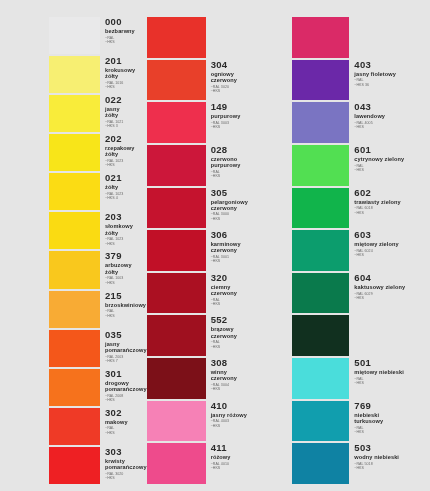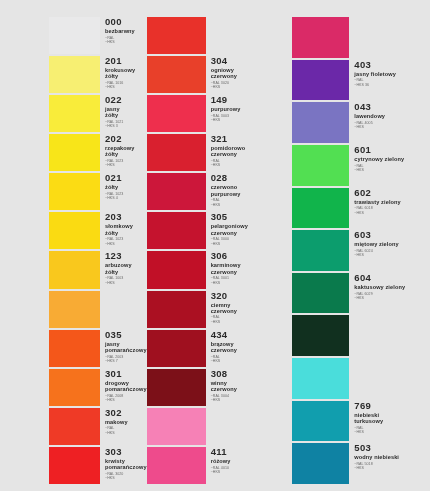--- a/index.html
+++ b/index.html
@@ -167,32 +167,40 @@
             <span>~RAL 1023</span>
             <span>~HKS</span>
           </div>
         </div>
       </div>
       <div class="row">
         <div class="swatch-wrap">
           <div class="swatch" style="background: rgb(249, 200, 29);"></div>
         </div>
         <div class="labels">
-          <div class="code">123</div>
+          <div class="code">379</div>
           <div class="pname">arbuzowy
 żółty</div>
           <div class="ref">
             <span>~RAL 1003</span>
             <span>~HKS</span>
           </div>
         </div>
       </div>
       <div class="row">
         <div class="swatch-wrap">
           <div class="swatch" style="background: rgb(248, 171, 52);"></div>
+        </div>
+        <div class="labels">
+          <div class="code">215</div>
+          <div class="pname">brzoskwiniowy</div>
+          <div class="ref">
+            <span>~RAL</span>
+            <span>~HKS</span>
+          </div>
         </div>
       </div>
       <div class="row">
         <div class="swatch-wrap">
           <div class="swatch" style="background: rgb(244, 87, 26);"></div>
         </div>
         <div class="labels">
           <div class="code">035</div>
           <div class="pname">jasny
 pomarańczowy</div>
@@ -272,34 +280,20 @@
           <div class="code">149</div>
           <div class="pname">purpurowy</div>
           <div class="ref">
             <span>~RAL 3003</span>
             <span>~HKS</span>
           </div>
         </div>
       </div>
       <div class="row">
         <div class="swatch-wrap">
-          <div class="swatch" style="background: rgb(217, 32, 47);"></div>
-        </div>
-        <div class="labels">
-          <div class="code">321</div>
-          <div class="pname">pomidorowo
-czerwony</div>
-          <div class="ref">
-            <span>~RAL</span>
-            <span>~HKS</span>
-          </div>
-        </div>
-      </div>
-      <div class="row">
-        <div class="swatch-wrap">
           <div class="swatch" style="background: rgb(204, 23, 58);"></div>
         </div>
         <div class="labels">
           <div class="code">028</div>
           <div class="pname">czerwono
 purpurowy</div>
           <div class="ref">
             <span>~RAL</span>
             <span>~HKS</span>
           </div>
@@ -345,21 +339,21 @@
             <span>~RAL</span>
             <span>~HKS</span>
           </div>
         </div>
       </div>
       <div class="row">
         <div class="swatch-wrap">
           <div class="swatch" style="background: rgb(159, 16, 31);"></div>
         </div>
         <div class="labels">
-          <div class="code">434</div>
+          <div class="code">552</div>
           <div class="pname">brązowy
 czerwony</div>
           <div class="ref">
             <span>~RAL</span>
             <span>~HKS</span>
           </div>
         </div>
       </div>
       <div class="row">
         <div class="swatch-wrap">
@@ -372,20 +366,28 @@
           <div class="ref">
             <span>~RAL 3004</span>
             <span>~HKS</span>
           </div>
         </div>
       </div>
       <div class="row">
         <div class="swatch-wrap">
           <div class="swatch" style="background: rgb(246, 129, 182);"></div>
         </div>
+        <div class="labels">
+          <div class="code">410</div>
+          <div class="pname">jasny różowy</div>
+          <div class="ref">
+            <span>~RAL 4003</span>
+            <span>~HKS</span>
+          </div>
+        </div>
       </div>
       <div class="row">
         <div class="swatch-wrap">
           <div class="swatch" style="background: rgb(238, 75, 140);"></div>
         </div>
         <div class="labels">
           <div class="code">411</div>
           <div class="pname">różowy</div>
           <div class="ref">
             <span>~RAL 4010</span>
@@ -479,20 +481,28 @@
         </div>
       </div>
       <div class="row">
         <div class="swatch-wrap">
           <div class="swatch" style="background: rgb(17, 48, 31);"></div>
         </div>
       </div>
       <div class="row">
         <div class="swatch-wrap">
           <div class="swatch" style="background: rgb(74, 221, 219);"></div>
+        </div>
+        <div class="labels">
+          <div class="code">501</div>
+          <div class="pname">miętowy niebieski</div>
+          <div class="ref">
+            <span>~RAL</span>
+            <span>~HKS</span>
+          </div>
         </div>
       </div>
       <div class="row">
         <div class="swatch-wrap">
           <div class="swatch" style="background: rgb(17, 158, 174);"></div>
         </div>
         <div class="labels">
           <div class="code">769</div>
           <div class="pname">niebieski
 turkusowy</div>

